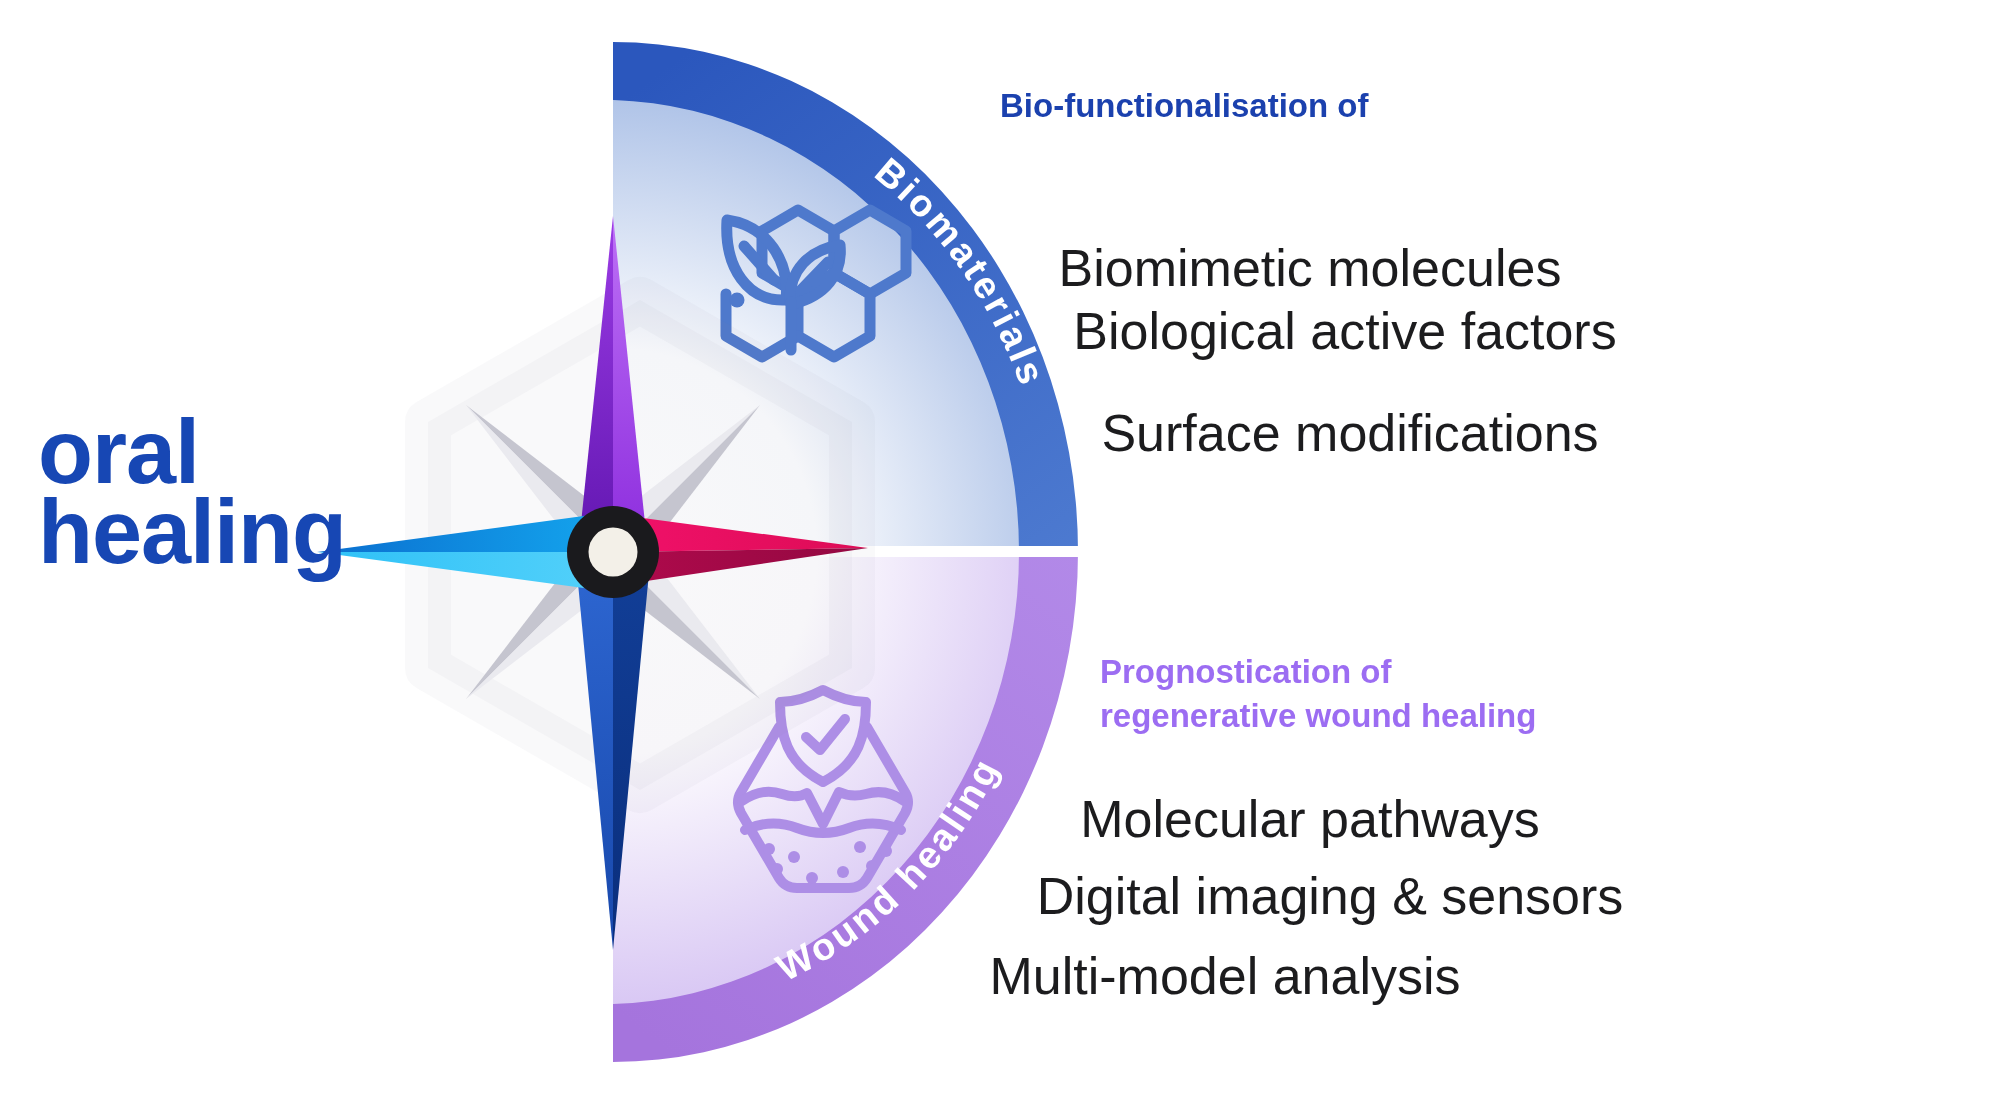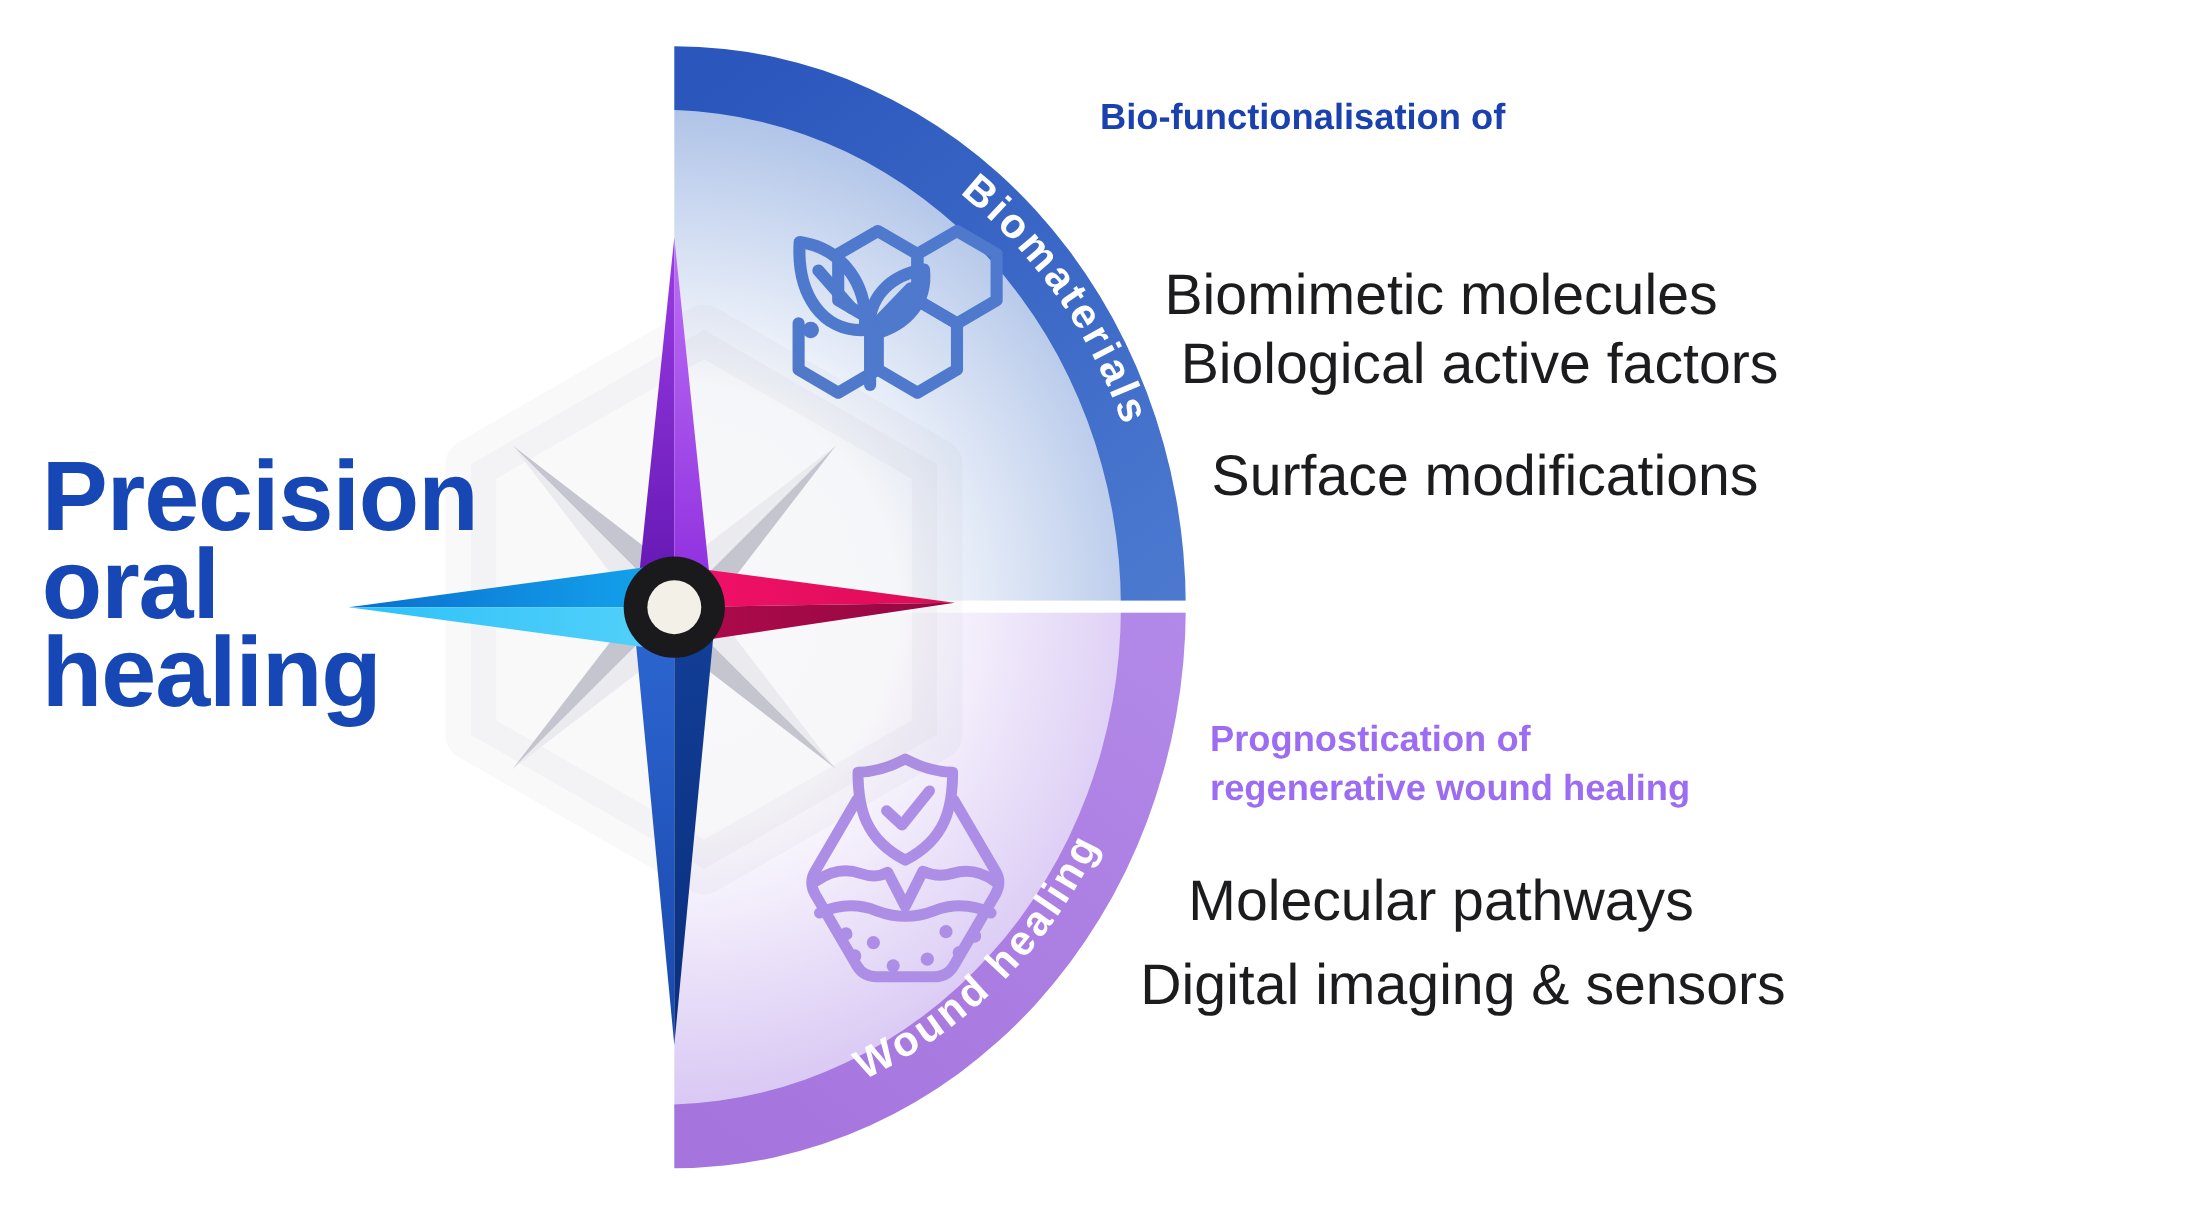--- a/index.html
+++ b/index.html
@@ -148,32 +148,32 @@
     <polygon points="317,552 613,592 613,552" fill="url(#gWB)"></polygon>
     <polygon points="868,548 613,514 613,552" fill="url(#gET)"></polygon>
     <polygon points="868,548 613,586 613,552" fill="url(#gEB)"></polygon>
 
     <circle cx="613" cy="552" r="46" fill="#1a1a1d"></circle>
     <circle cx="613" cy="552" r="24.5" fill="#f3f0e8"></circle>
   </g>
 </svg>
 
   <div class="main-title">
-    <div>Precision</div>
     <div>oral</div>
     <div>healing</div>
   </div>
 
   <div class="heading heading-blue">
     <div>Bio-functionalisation of</div>
   </div>
   <div class="item" style="left:1310px;top:242px;">Biomimetic molecules</div>
   <div class="item" style="left:1345px;top:305px;">Biological active factors</div>
   <div class="item" style="left:1350px;top:383px;margin-top:24px;">Surface modifications</div>
 
   <div class="heading heading-purple">
     <div>Prognostication of</div>
     <div>regenerative wound healing</div>
   </div>
   <div class="item" style="left:1310px;top:793px;">Molecular pathways</div>
   <div class="item" style="left:1330px;top:870px;">Digital imaging &amp; sensors</div>
+  <div class="item" style="left:1225px;top:950px;">Multi-model analysis</div>
 
 </div>
 
 </body></html>

